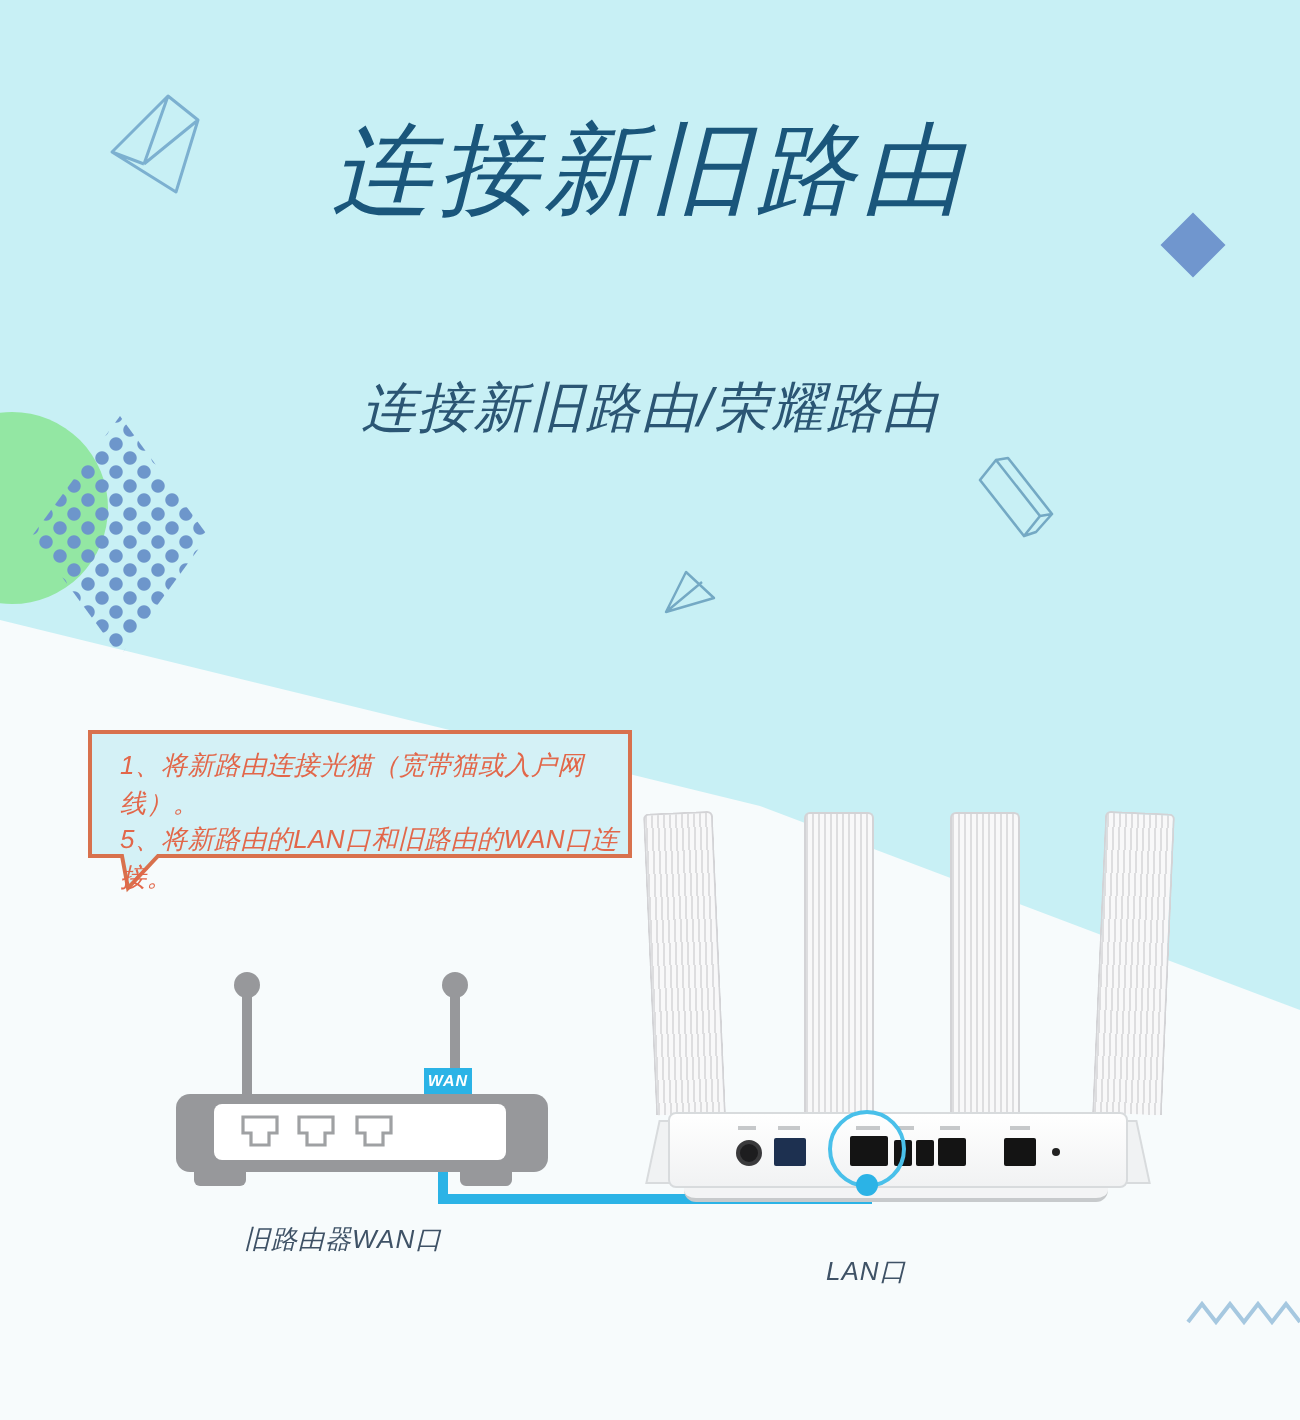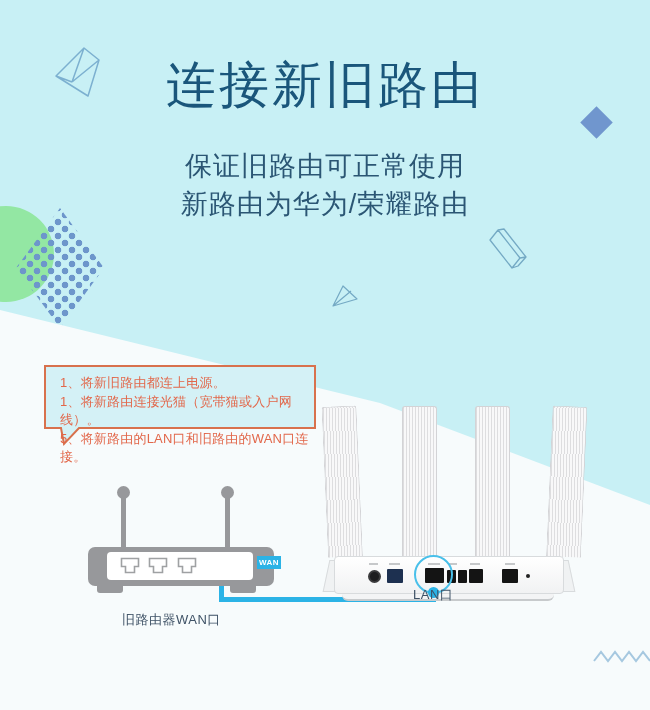--- a/index.html
+++ b/index.html
@@ -1,19 +1,20 @@
 <!DOCTYPE html>
 <html><head>
 <meta charset="utf-8">
 <style>
   html,body{margin:0;padding:0;background:#e8eef0;}
   #canvas{
     position:relative;width:650px;height:710px;overflow:hidden;
     background:#c8f0f5;
     font-family:"Liberation Sans","DejaVu Sans",sans-serif;
+    font-style:italic;
     -webkit-font-smoothing:antialiased;
   }
   .abs{position:absolute;}
 
   
   .diag{
     left:0;top:0;width:650px;height:710px;background:#f7fbfc;
     clip-path:polygon(0 310px,380px 403px,650px 505px,650px 710px,0 710px);
   }
 
@@ -46,22 +47,22 @@
 
   
   .cable{background:#2bb3e6;}
 
   
   .or-ball{width:13px;height:13px;border-radius:50%;background:#97989b;}
   .or-pole{width:5px;background:#97989b;}
   .or-body{left:88px;top:547px;width:186px;height:39px;border-radius:7px;background:#97989b;}
   .or-foot{top:585px;width:26px;height:8px;background:#97989b;border-radius:0 0 3px 3px;}
   .or-panel{left:107px;top:552px;width:146px;height:28px;border-radius:4px;background:#ffffff;}
-  .wan-chip{left:212px;top:556px;width:24px;height:13px;background:#2bb3e6;color:#fff;
-            font-size:8px;font-weight:bold;text-align:center;line-height:13px;letter-spacing:0.5px;margin-left:45px;}
+  .wan-chip{left:212px;top:534px;width:24px;height:13px;background:#2bb3e6;color:#fff;
+            font-size:8px;font-weight:bold;text-align:center;line-height:13px;letter-spacing:0.5px;}
 
   
   .antenna{top:406px;width:33px;height:150px;border:1px solid #d3d3d6;border-bottom:none;
            border-radius:3px 3px 0 0;
            background:repeating-linear-gradient(90deg,#dddddf 0,#dddddf 1px,#f8f8f9 1px,#f8f8f9 3px);}
   .ant-out-l{transform:rotate(-2.5deg);transform-origin:bottom center;}
   .ant-out-r{transform:rotate(2.5deg);transform-origin:bottom center;}
   .nr-wing{top:560px;width:14px;height:30px;background:#f0f2f3;border:1px solid #d8dbdd;}
   .nr-body{left:334px;top:556px;width:228px;height:36px;border-radius:4px;
            background:linear-gradient(#ffffff,#f1f2f3);border:1px solid #d8dbdd;}
@@ -99,28 +100,26 @@
 
   <svg class="abs" style="left:331px;top:283px;" width="28" height="26" viewBox="0 0 28 26">
     <path d="M2,23 L26,16 L12,3 Z M2,23 L20,8" fill="none" stroke="#74a9c4" stroke-width="1.2" stroke-linejoin="round"></path>
   </svg>
 
   <svg class="abs" style="left:593px;top:645px;" width="58" height="24" viewBox="0 0 58 24">
     <polyline points="1,16 8,7 15,16 22,7 29,16 36,7 43,16 50,7 57,16" fill="none" stroke="#a6c8e0" stroke-width="2"></polyline>
   </svg>
 
   <div class="abs title">连接新旧路由</div>
-  <div class="abs subtitle sub1">保证旧路由可正常使用</div>
-  <div class="abs subtitle sub2">新路由为华为/荣耀路由</div>
+  <div class="abs subtitle sub2">连接新旧路由/荣耀路由</div>
 
   <svg class="abs" style="left:43px;top:364px;" width="290" height="92" viewBox="0 0 290 92">
     <path d="M2,2 H272 V64 H36 L21,80 L18,64 H2 Z" fill="#d4f1f6" stroke="#d8714d" stroke-width="2" stroke-linejoin="miter"></path>
   </svg>
   <div class="abs bubble-text">
-    <div>1、将新旧路由都连上电源。</div>
     <div>1、将新路由连接光猫（宽带猫或入户网线）。</div>
     <div>5、将新路由的LAN口和旧路由的WAN口连接。</div>
   </div>
 
   <div class="abs cable" style="left:219px;top:566px;width:5px;height:35px;"></div>
   <div class="abs cable" style="left:219px;top:597px;width:217px;height:5px;"></div>
   <div class="abs cable" style="left:431px;top:590px;width:5px;height:11px;"></div>
 
   <div class="abs or-ball" style="left:117px;top:486px;"></div>
   <div class="abs or-pole" style="left:121px;top:492px;height:56px;"></div>
@@ -166,15 +165,15 @@
   <div class="abs port" style="left:447px;top:570px;width:9px;height:13px;"></div>
   <div class="abs port" style="left:458px;top:570px;width:9px;height:13px;"></div>
   <div class="abs port" style="left:469px;top:569px;width:14px;height:14px;"></div>
   <div class="abs port" style="left:502px;top:569px;width:16px;height:14px;"></div>
   <div class="abs reset-hole"></div>
 
   <div class="abs ring"></div>
   <div class="abs blue-dot"></div>
 
   <div class="abs caption" style="left:122px;top:611px;">旧路由器WAN口</div>
-  <div class="abs caption" style="left:413px;top:586px;">LAN口</div>
+  <div class="abs caption" style="left:413px;top:627px;">LAN口</div>
 
 </div>
 
 </body></html>

